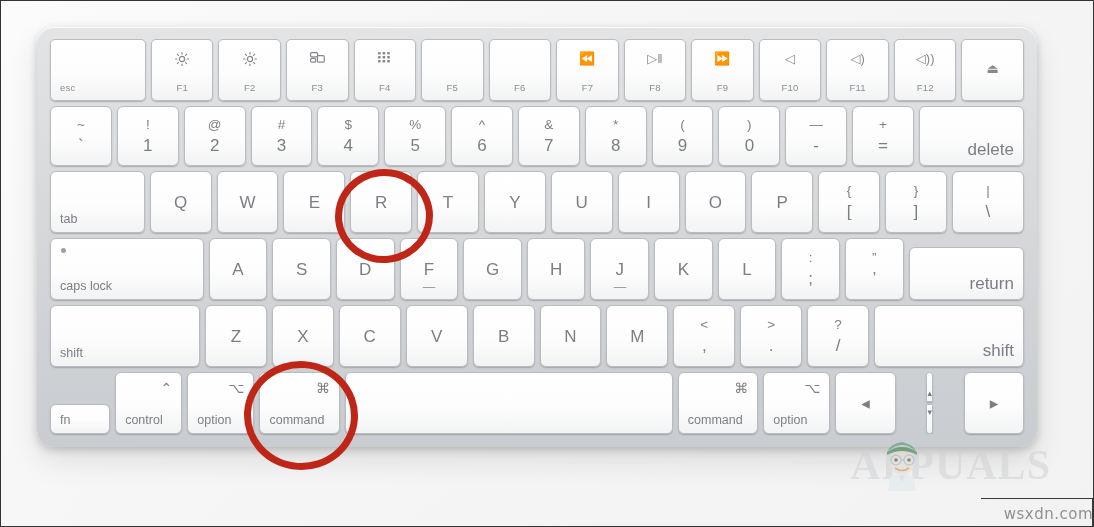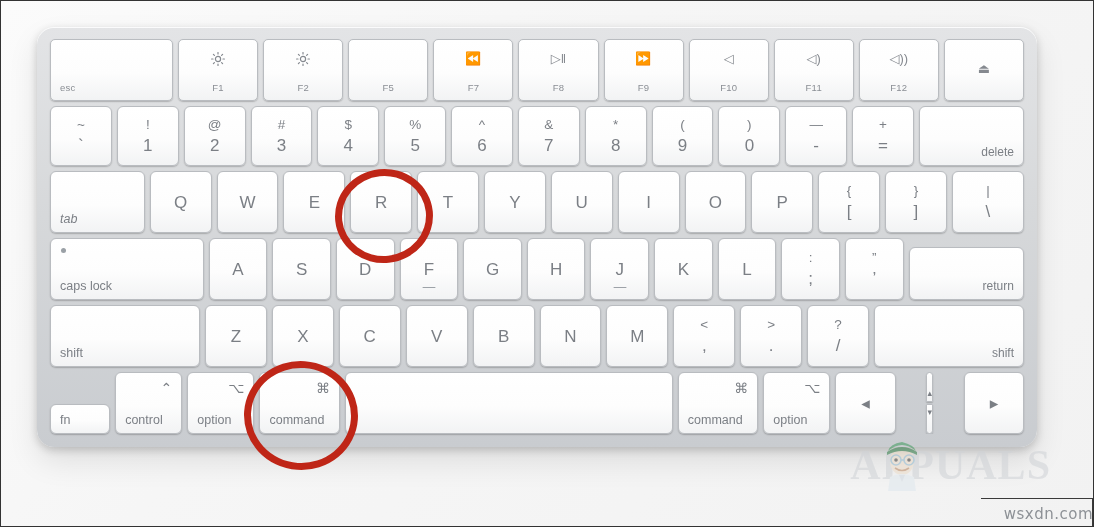--- a/index.html
+++ b/index.html
@@ -96,21 +96,21 @@
     position: absolute;
     left: 9px;
     bottom: 7px;
     font-size: 12.5px;
     line-height: 1;
   }
   .lbl-br {
     position: absolute;
     right: 9px;
     bottom: 7px;
-    font-size: 12px;
+    font-size: 17px;
     line-height: 1;
   }
   .dual {
     display: flex;
     flex-direction: column;
     align-items: center;
     justify-content: center;
     gap: 5px;
     line-height: 1;
   }
@@ -305,21 +305,46 @@
                   <line x1="12" y1="7" x2="13.4" y2="7"></line>
                   <line x1="2.4" y1="2.4" x2="3.4" y2="3.4"></line>
                   <line x1="10.6" y1="10.6" x2="11.6" y2="11.6"></line>
                   <line x1="11.6" y1="2.4" x2="10.6" y2="3.4"></line>
                   <line x1="3.4" y1="10.6" x2="2.4" y2="11.6"></line>
                 </g>
               </svg></div>
             <div class="flabel">F2</div>
           </div>
           <div class="key fkey" style="flex-grow: 1; flex-basis: 0px;">
+            <div class="fglyph"><svg width="15" height="11" viewBox="0 0 15 11">
+                <rect x="0.6" y="0.6" width="7" height="4.2" rx="1" fill="none" stroke="#85898f" stroke-width="1.2"></rect>
+                <rect x="0.6" y="6.4" width="5" height="3.8" rx="1" fill="none" stroke="#85898f" stroke-width="1.2"></rect>
+                <rect x="7.4" y="3.6" width="6.8" height="6.6" rx="1" fill="none" stroke="#85898f" stroke-width="1.2"></rect>
+              </svg></div>
+            <div class="flabel">F3</div>
+          </div>
+          <div class="key fkey" style="flex-grow: 1; flex-basis: 0px;">
+            <div class="fglyph"><svg width="13" height="11" viewBox="0 0 13 11">
+                <rect x="0" y="0" width="2.6" height="2.4" rx="0.4" fill="#85898f"></rect>
+                <rect x="4.6" y="0" width="2.6" height="2.4" rx="0.4" fill="#85898f"></rect>
+                <rect x="9.2" y="0" width="2.6" height="2.4" rx="0.4" fill="#85898f"></rect>
+                <rect x="0" y="4" width="2.6" height="2.4" rx="0.4" fill="#85898f"></rect>
+                <rect x="4.6" y="4" width="2.6" height="2.4" rx="0.4" fill="#85898f"></rect>
+                <rect x="9.2" y="4" width="2.6" height="2.4" rx="0.4" fill="#85898f"></rect>
+                <rect x="0" y="8" width="2.6" height="2.4" rx="0.4" fill="#85898f"></rect>
+                <rect x="4.6" y="8" width="2.6" height="2.4" rx="0.4" fill="#85898f"></rect>
+                <rect x="9.2" y="8" width="2.6" height="2.4" rx="0.4" fill="#85898f"></rect>
+              </svg></div>
+            <div class="flabel">F4</div>
+          </div>
+          <div class="key fkey" style="flex-grow: 1; flex-basis: 0px;">
             <div class="flabel">F5</div>
+          </div>
+          <div class="key fkey" style="flex-grow: 1; flex-basis: 0px;">
+            <div class="flabel">F6</div>
           </div>
           <div class="key fkey" style="flex-grow: 1; flex-basis: 0px;">
             <div class="fglyph">⏪</div>
             <div class="flabel">F7</div>
           </div>
           <div class="key fkey" style="flex-grow: 1; flex-basis: 0px;">
             <div class="fglyph">▷‖</div>
             <div class="flabel">F8</div>
           </div>
           <div class="key fkey" style="flex-grow: 1; flex-basis: 0px;">
@@ -420,21 +445,21 @@
             <div class="dual">
               <span class="top">+</span>
               <span class="bot">=</span>
             </div>
           </div>
           <div class="key" style="flex-grow: 1.72; flex-basis: 0px;">
             <span class="lbl-br">delete</span>
           </div>
         </div>
       <div class="krow qrow">
-          <div class="key" style="flex-grow: 1.55; flex-basis: 0px; font-style: italic;">
+          <div class="key" style="flex-grow: 1.55; flex-basis: 0px;">
             <span class="lbl-bl">tab</span>
           </div>
           <div class="key" style="flex-grow: 1; flex-basis: 0px;">
             <span class="lbl-center">Q</span>
           </div>
           <div class="key" style="flex-grow: 1; flex-basis: 0px;">
             <span class="lbl-center">W</span>
           </div>
           <div class="key" style="flex-grow: 1; flex-basis: 0px;">
             <span class="lbl-center">E</span>

